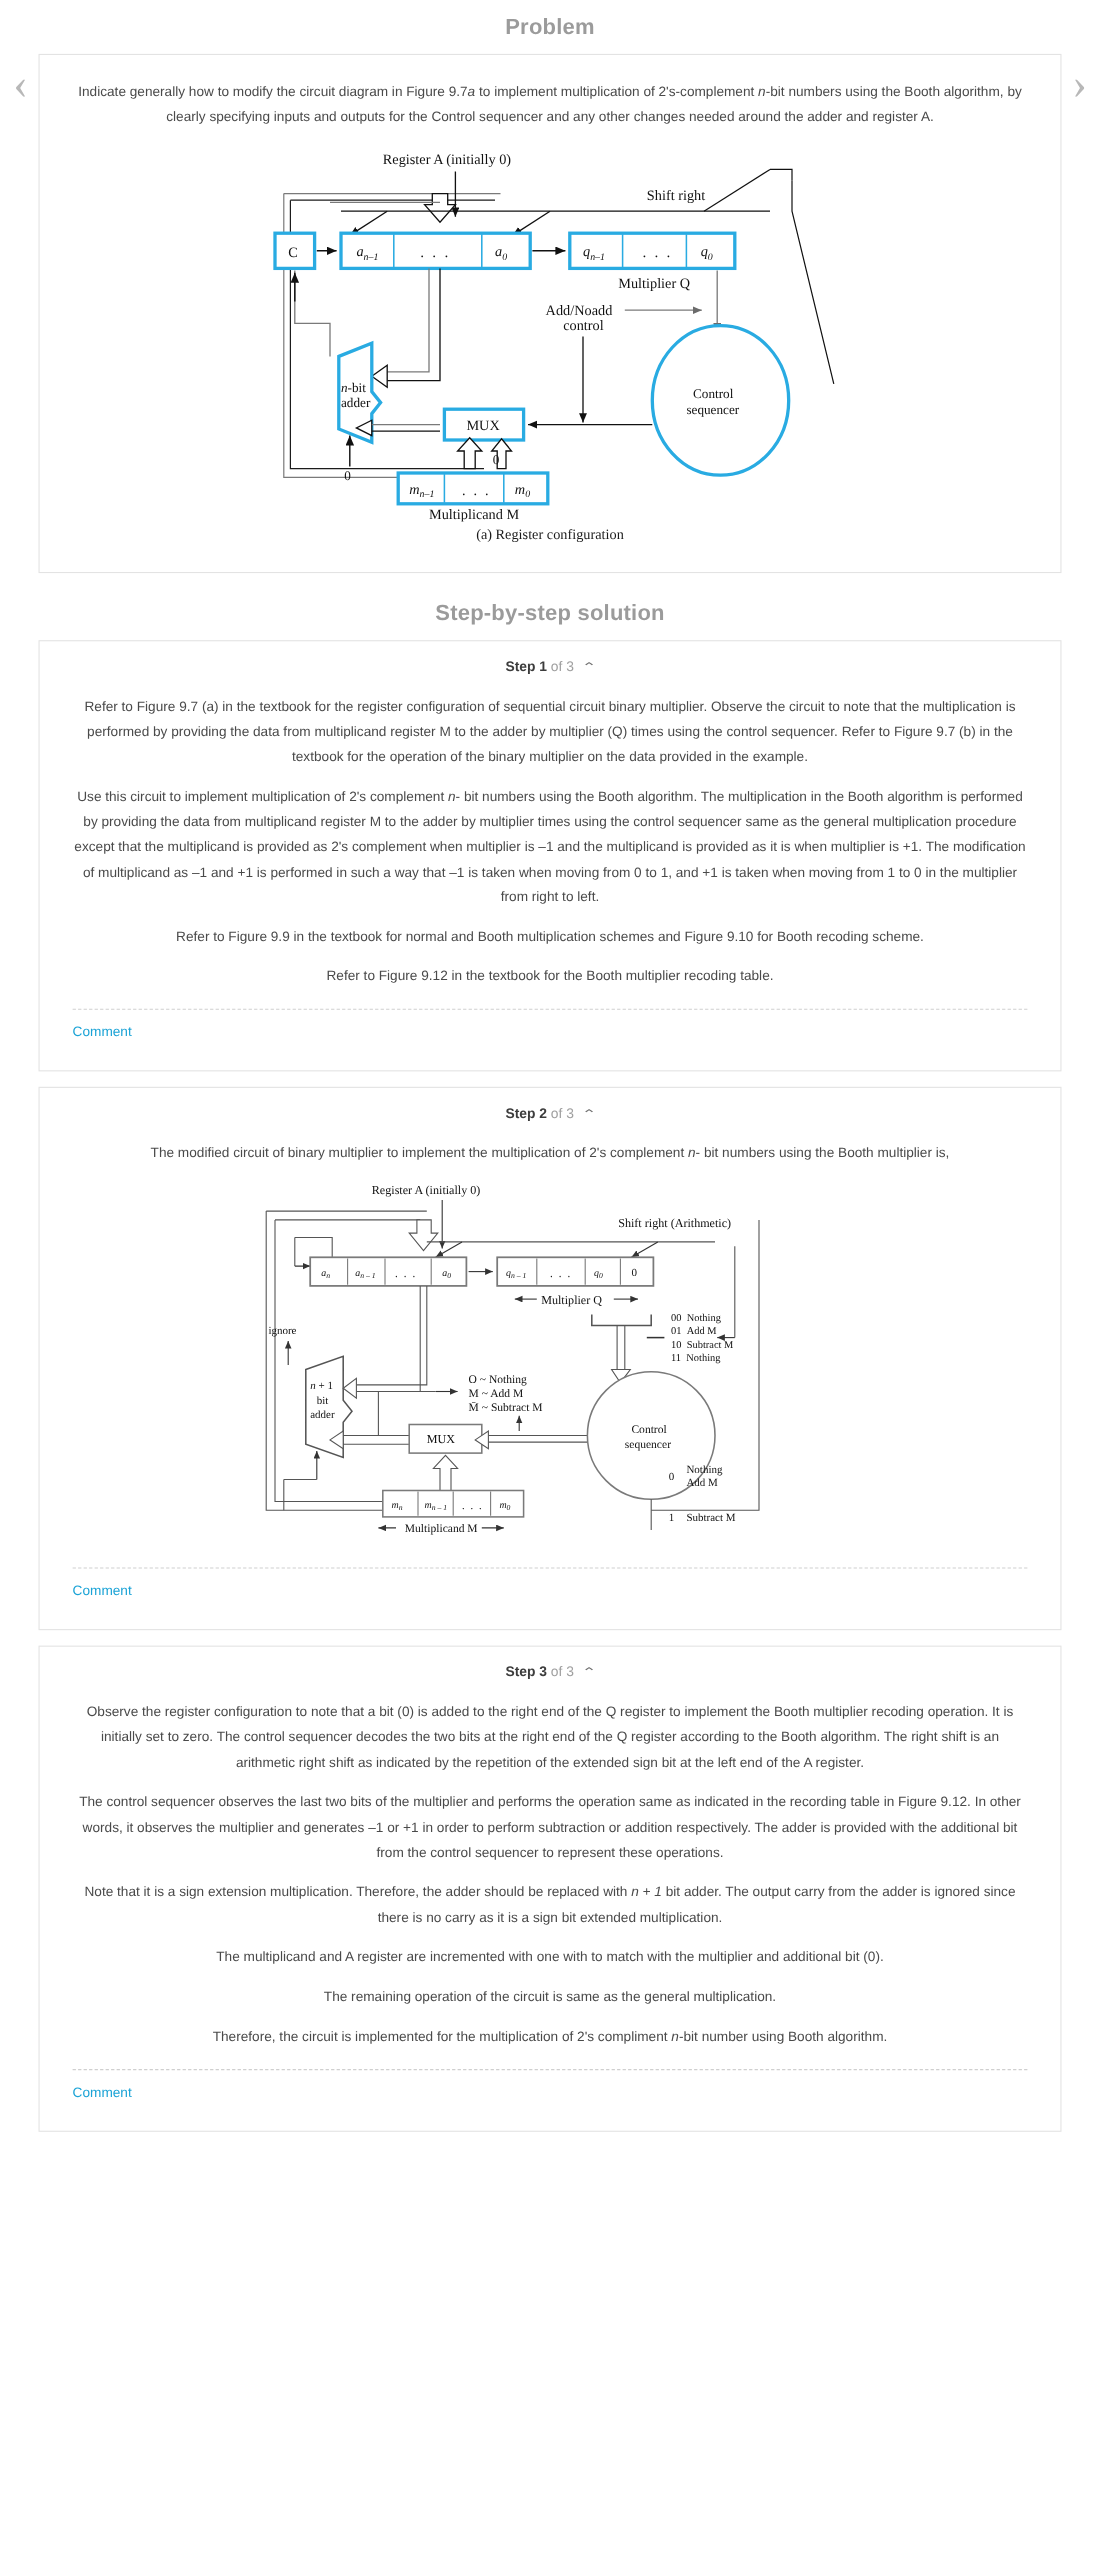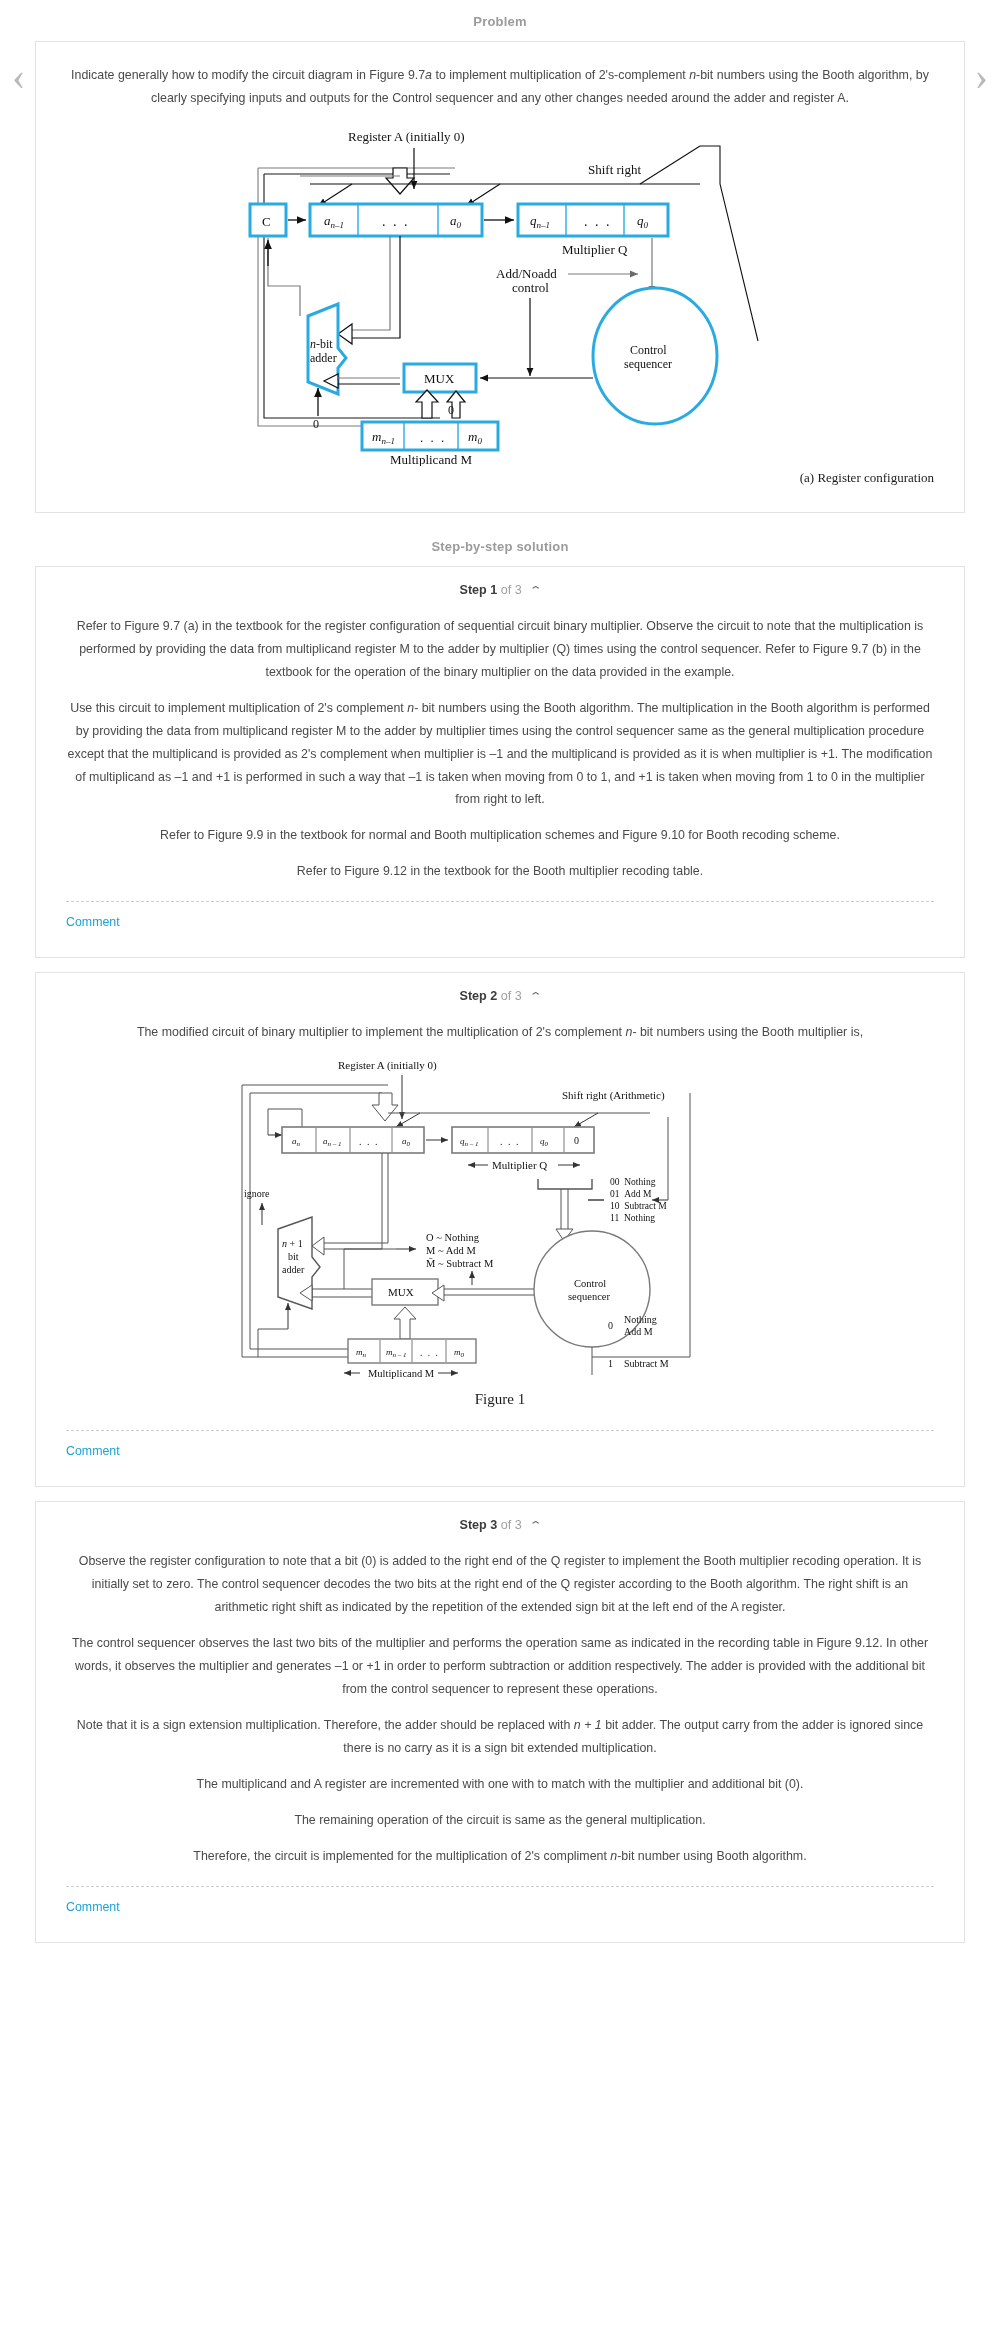--- a/index.html
+++ b/index.html
@@ -8,21 +8,21 @@
     width:1000px; height:2338px;
     background:#ffffff;
     font-family:"Liberation Sans", sans-serif;
     color:#333;
     position:relative;
     overflow:hidden;
   }
   .section-title {
     text-align:center;
     color:#9b9b9b;
-    font-size:13px;
+    font-size:20px;
     font-weight:bold;
     padding:14px 0 12px 0;
     letter-spacing:0.2px;
   }
   .card {
     border:1px solid #e3e3e3;
     background:#fff;
     margin:0 35px;
   }
   .card-body { padding:22px 30px 26px 30px; }
@@ -75,21 +75,21 @@
     display:inline-block;
     cursor:pointer;
     text-align:center;
   }
   .card + .card { margin-top:14px; }
 
   
   .fig1-wrap { position:relative; width:600px; height:340px; margin:16px auto 4px auto; }
   .fig1-wrap svg { position:absolute; left:0; top:0; }
   .figcap {
-    text-align:right;
+    text-align:center;
     font-family:"Liberation Serif", serif;
     font-size:13px;
     color:#1b1b1b;
     margin-top:2px;
   }
   .fig2-wrap { position:relative; width:560px; height:330px; margin:10px auto 0 auto; }
   .fig2-wrap svg { position:absolute; left:0; top:0; }
   .fig2-cap {
     text-align:center;
     font-family:"Liberation Serif", serif;
@@ -374,21 +374,20 @@
         <text x="388" y="272" font-size="10">0</text>
         <text x="388" y="310" font-size="10">1</text>
         <text x="404" y="266" font-size="10">Nothing</text>
         <text x="404" y="278" font-size="10">Add M</text>
         <text x="404" y="310" font-size="10">Subtract M</text>
 
         <path d="M470 36 L470 300 L372 300" fill="none" stroke="#555" stroke-width="1"></path>
         <path d="M470 36 L168 36" fill="none" stroke="#555" stroke-width="0"></path>
       </svg>
     </div>
-    <div class="fig2-cap">Figure 1</div>
 
     <div class="divider-dash" style="margin-top:22px;"></div>
     <span class="comment-link">Comment</span>
   </div>
 </div>
 
 <div class="card">
   <div class="step-head">
     <span class="stnum">Step 3</span>
     <span class="stof">of 3</span>

